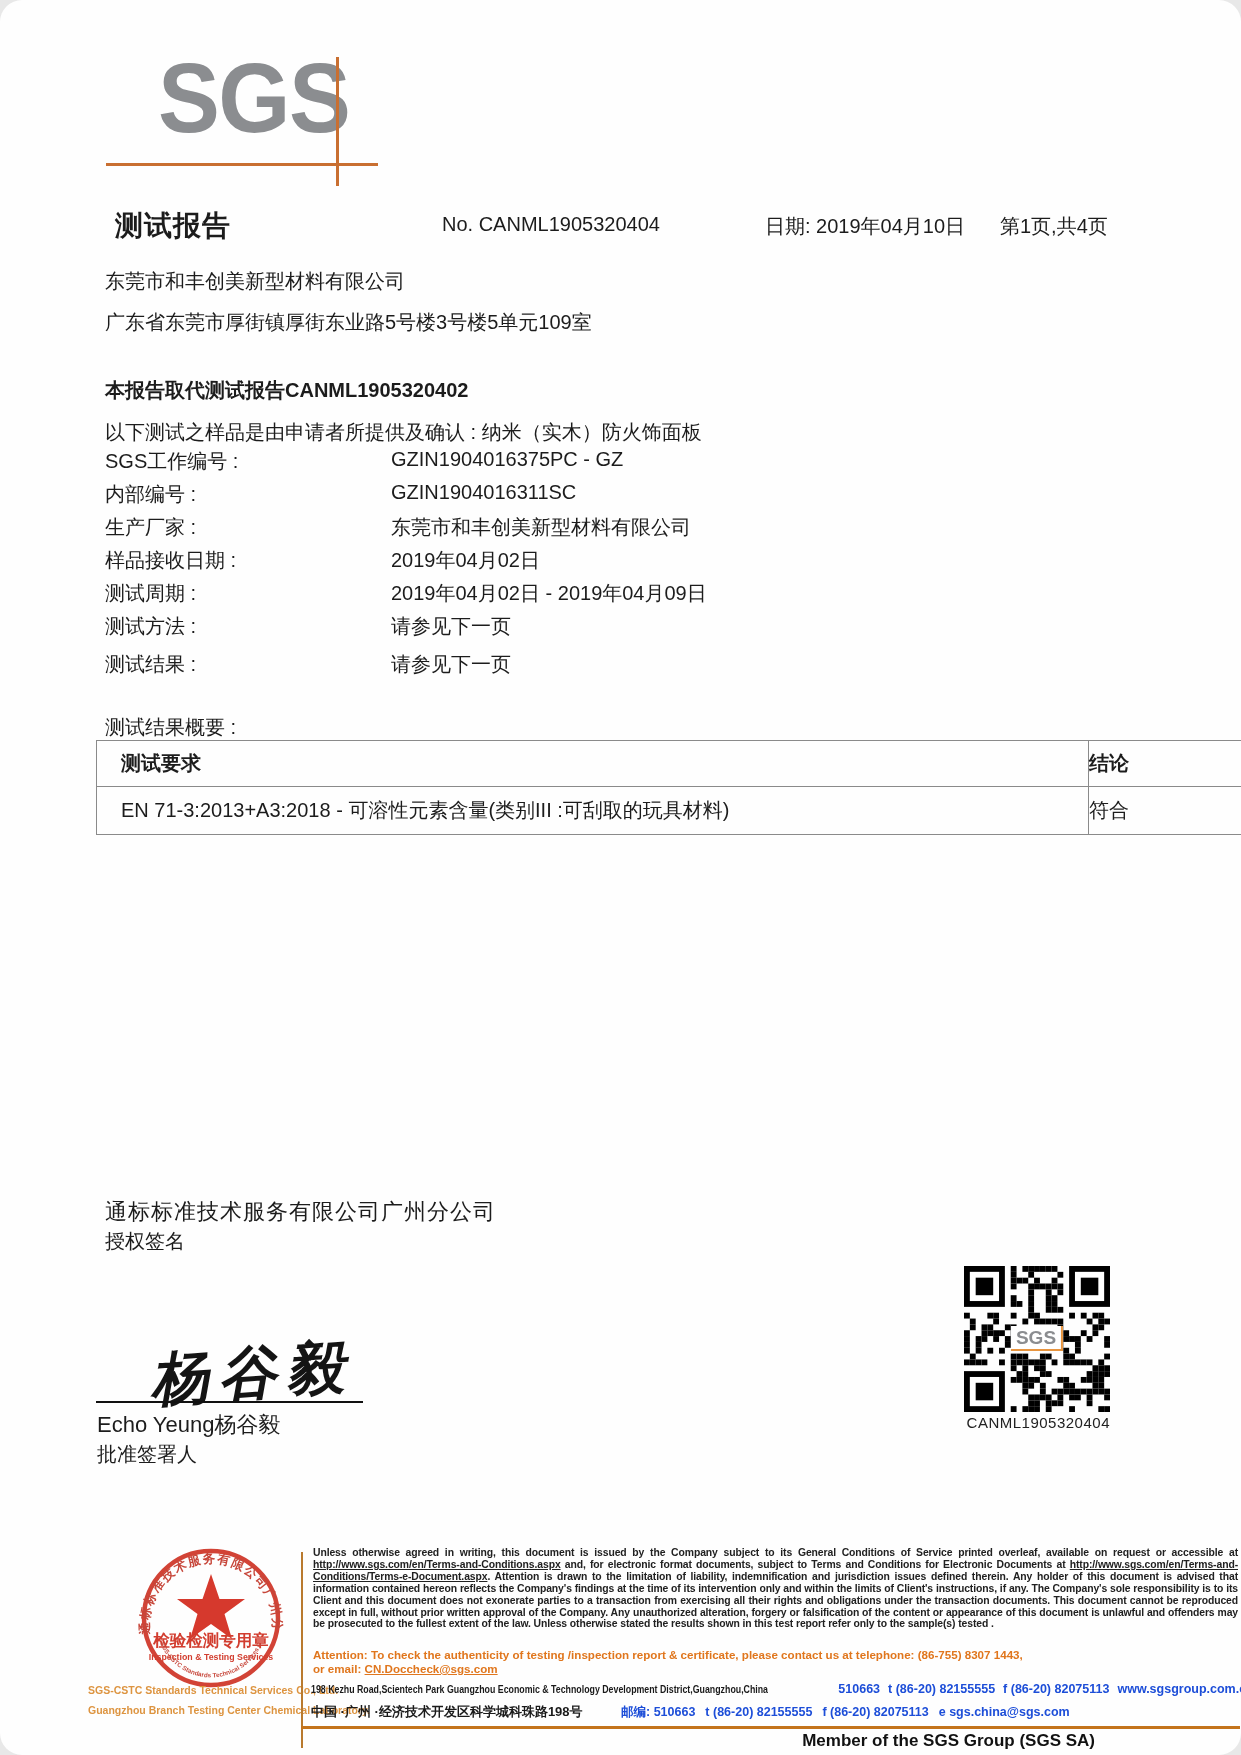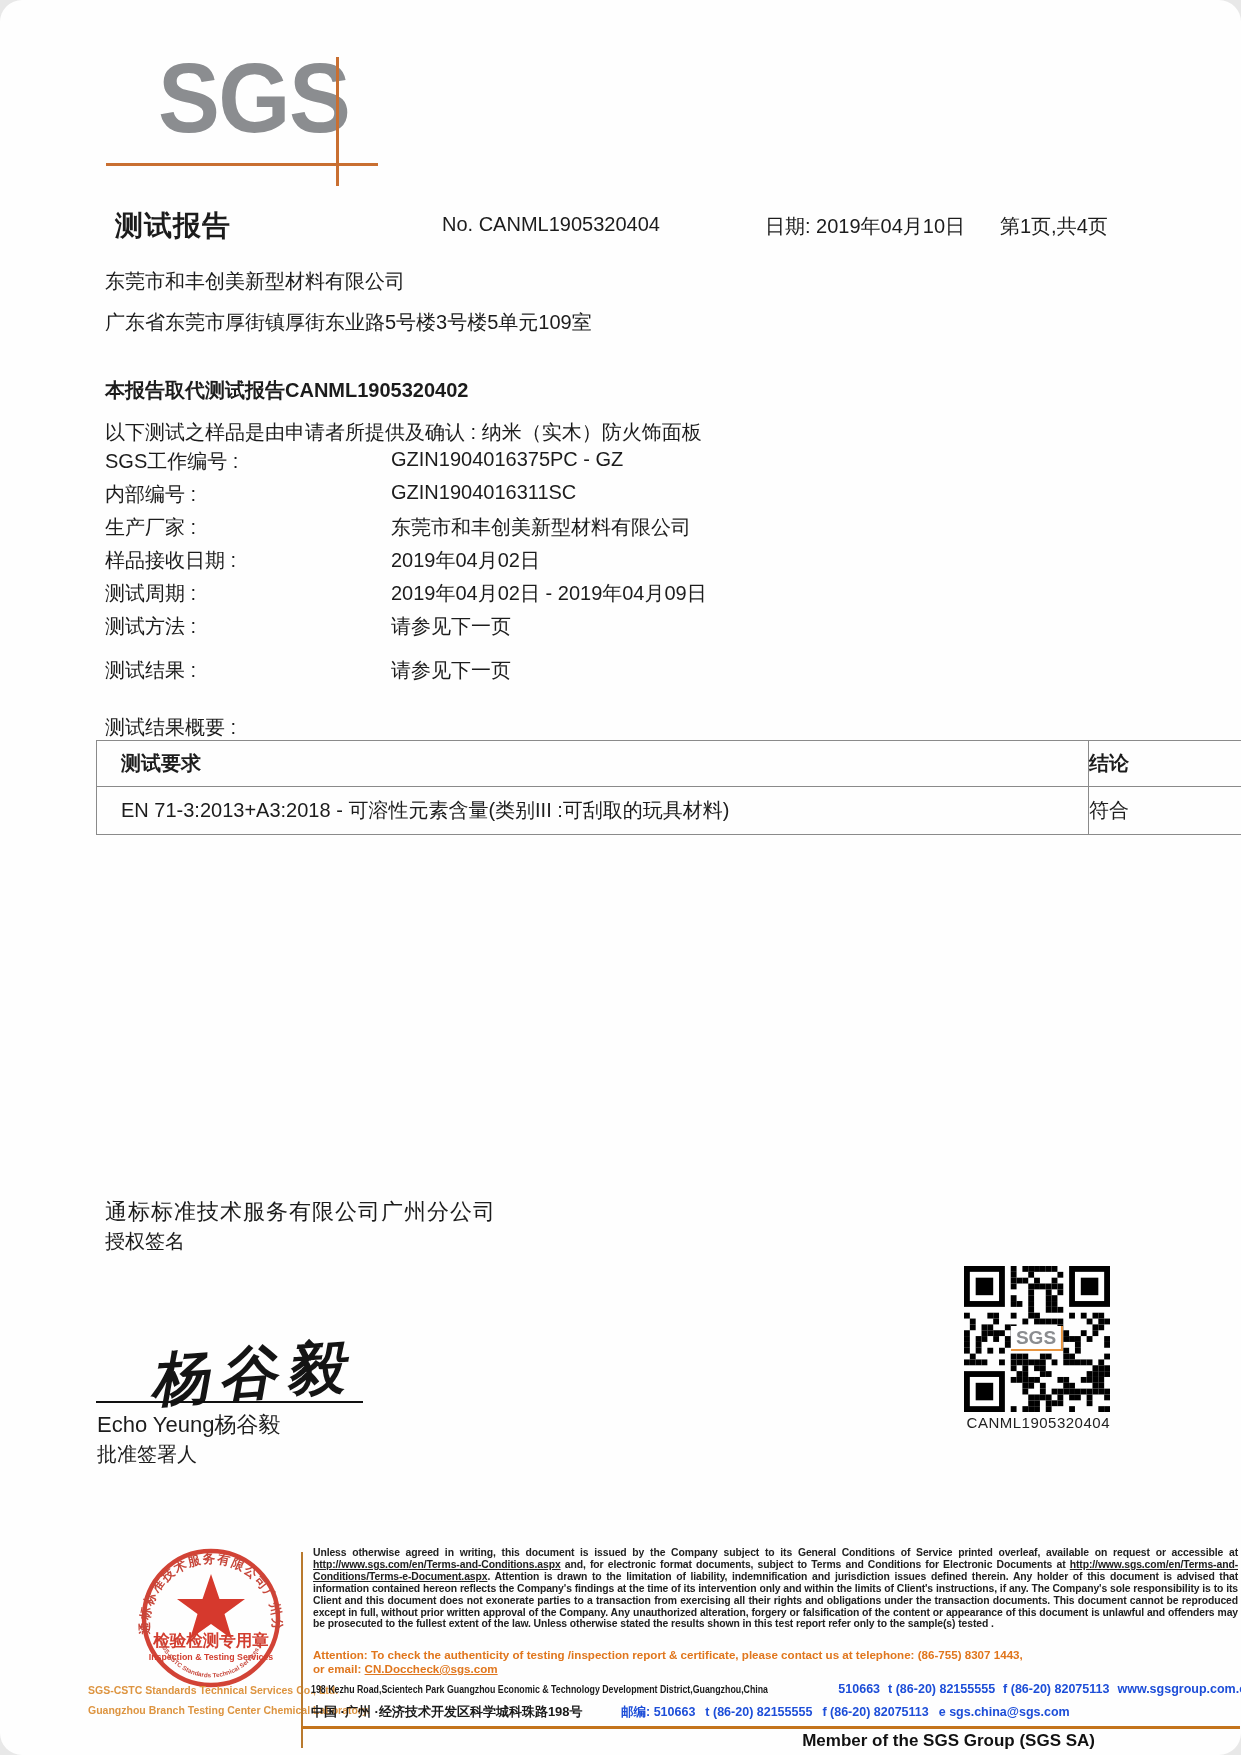--- a/index.html
+++ b/index.html
@@ -15,21 +15,21 @@
 
   
   .doc-title{font-size:28px;font-weight:bold;letter-spacing:1px;}
   .hdr-text{font-size:20px;}
 
   .body-text{font-size:20px;}
   .bold{font-weight:bold;}
 
   .fields{left:105px;top:448px;width:1000px;}
   .field-row{display:flex;height:33px;align-items:flex-start;}
-  .field-row:last-child{margin-top:5px;align-items:flex-end;}
+  .field-row:last-child{margin-top:5px;}
   .f-label{width:286px;font-size:20px;}
   .f-value{font-size:20px;}
 
   
   table.summary{border-collapse:collapse;width:1216px;table-layout:fixed;}
   table.summary th,table.summary td{border:1px solid #8a8a8a;font-size:20px;padding:0 10px;}
   table.summary th{height:45px;text-align:left;font-weight:bold;padding-left:24px;}
   table.summary td{height:47px;padding-left:24px;}
   .col-conc{width:212px;text-align:left;padding-left:0 !important;}
 

